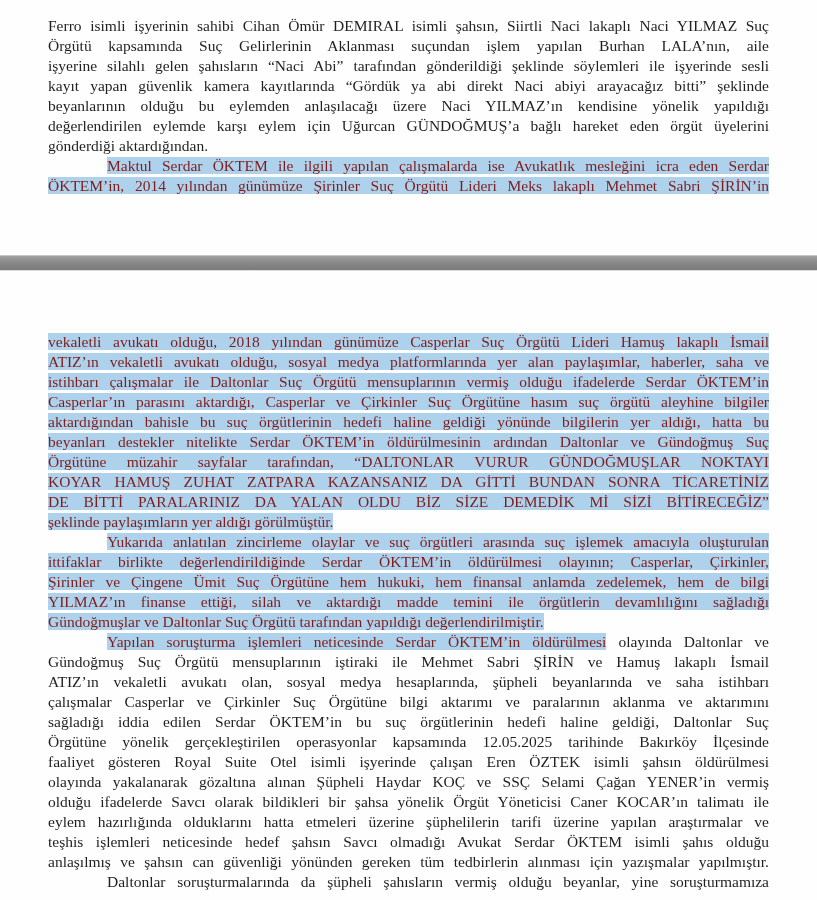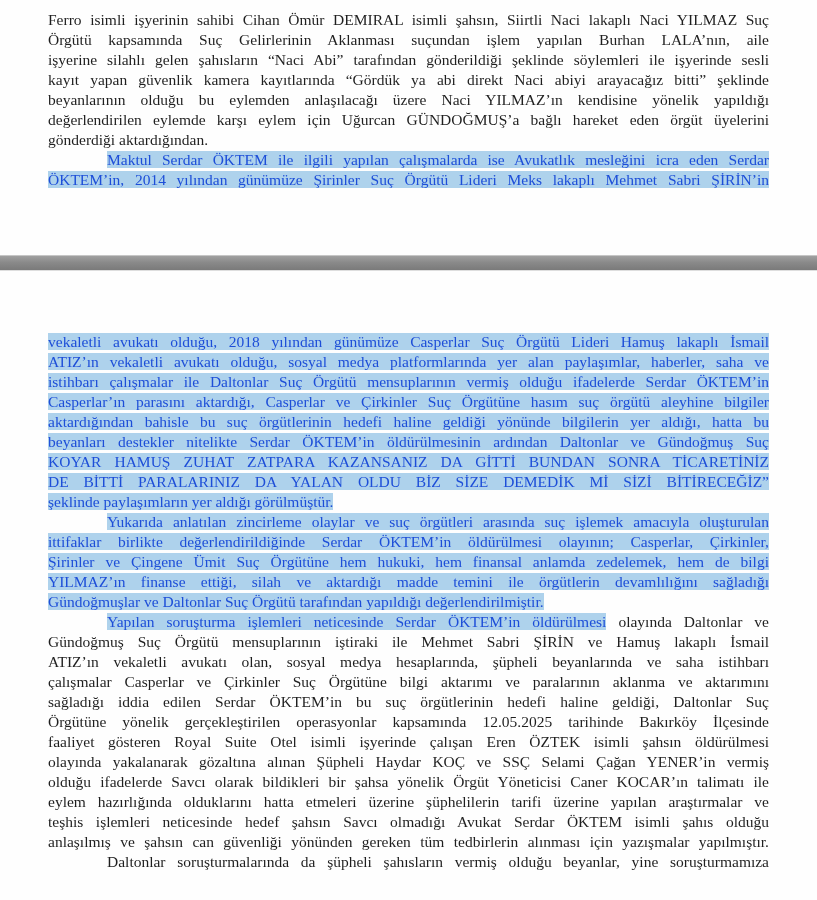--- a/index.html
+++ b/index.html
@@ -17,41 +17,41 @@
     position: relative;
     width: 817px;
     height: 900px;
     background: #fefefe;
   }
   .page {
     position: absolute;
     left: 48px;
     width: 721px;
   }
-  #page-1 { top: 10px; }
+  #page-1 { top: 16px; }
   #page-2 { top: 332px; }
   .line {
     height: 20px;
     line-height: 20px;
     font-size: 15.5px;
     color: #1f1f1f;
     text-align: justify;
     text-align-last: justify;
     overflow: hidden;
     white-space: normal;
     box-sizing: border-box;
   }
   .line.lastline {
     text-align-last: left;
     white-space: nowrap;
   }
   .line.indent { padding-left: 59px; }
   .hl {
     background: #aed2ec;
-    color: #1d4ed8;
+    color: #7f1d1d;
   }
   .separator {
     position: absolute;
     top: 255px;
     left: 0;
     width: 817px;
     height: 16px;
     box-sizing: border-box;
     background: linear-gradient(180deg, #a0a0a0 0%, #8a8a8a 45%, #7a7a7a 100%);
     border-top: 1px solid #c6c6c6;
@@ -74,20 +74,21 @@
       <div class="line"><span class="hl">ÖKTEM’in, 2014 yılından günümüze Şirinler Suç Örgütü Lideri Meks lakaplı Mehmet Sabri ŞİRİN’in</span></div>
     </div>
   <div class="separator"></div>
   <div class="page" id="page-2">
       <div class="line"><span class="hl">vekaletli avukatı olduğu, 2018 yılından günümüze Casperlar Suç Örgütü Lideri Hamuş lakaplı İsmail</span></div>
       <div class="line"><span class="hl">ATIZ’ın vekaletli avukatı olduğu, sosyal medya platformlarında yer alan paylaşımlar, haberler, saha ve</span></div>
       <div class="line"><span class="hl">istihbarı çalışmalar ile Daltonlar Suç Örgütü mensuplarının vermiş olduğu ifadelerde Serdar ÖKTEM’in</span></div>
       <div class="line"><span class="hl">Casperlar’ın parasını aktardığı, Casperlar ve Çirkinler Suç Örgütüne hasım suç örgütü aleyhine bilgiler</span></div>
       <div class="line"><span class="hl">aktardığından bahisle bu suç örgütlerinin hedefi haline geldiği yönünde bilgilerin yer aldığı, hatta bu</span></div>
       <div class="line"><span class="hl">beyanları destekler nitelikte Serdar ÖKTEM’in öldürülmesinin ardından Daltonlar ve Gündoğmuş Suç</span></div>
+      <div class="line"><span class="hl">Örgütüne müzahir sayfalar tarafından, “DALTONLAR VURUR GÜNDOĞMUŞLAR NOKTAYI</span></div>
       <div class="line"><span class="hl">KOYAR HAMUŞ ZUHAT ZATPARA KAZANSANIZ DA GİTTİ BUNDAN SONRA TİCARETİNİZ</span></div>
       <div class="line"><span class="hl">DE BİTTİ PARALARINIZ DA YALAN OLDU BİZ SİZE DEMEDİK Mİ SİZİ BİTİRECEĞİZ”</span></div>
       <div class="line lastline"><span class="hl">şeklinde paylaşımların yer aldığı görülmüştür.</span></div>
       <div class="line indent"><span class="hl">Yukarıda anlatılan zincirleme olaylar ve suç örgütleri arasında suç işlemek amacıyla oluşturulan</span></div>
       <div class="line"><span class="hl">ittifaklar birlikte değerlendirildiğinde Serdar ÖKTEM’in öldürülmesi olayının; Casperlar, Çirkinler,</span></div>
       <div class="line"><span class="hl">Şirinler ve Çingene Ümit Suç Örgütüne hem hukuki, hem finansal anlamda zedelemek, hem de bilgi</span></div>
       <div class="line"><span class="hl">YILMAZ’ın finanse ettiği, silah ve aktardığı madde temini ile örgütlerin devamlılığını sağladığı</span></div>
       <div class="line lastline"><span class="hl">Gündoğmuşlar ve Daltonlar Suç Örgütü tarafından yapıldığı değerlendirilmiştir.</span></div>
       <div class="line indent"><span class="hl">Yapılan soruşturma işlemleri neticesinde Serdar ÖKTEM’in öldürülmesi</span><span class=""> olayında Daltonlar ve</span></div>
       <div class="line"><span class="">Gündoğmuş Suç Örgütü mensuplarının iştiraki ile Mehmet Sabri ŞİRİN ve Hamuş lakaplı İsmail</span></div>

